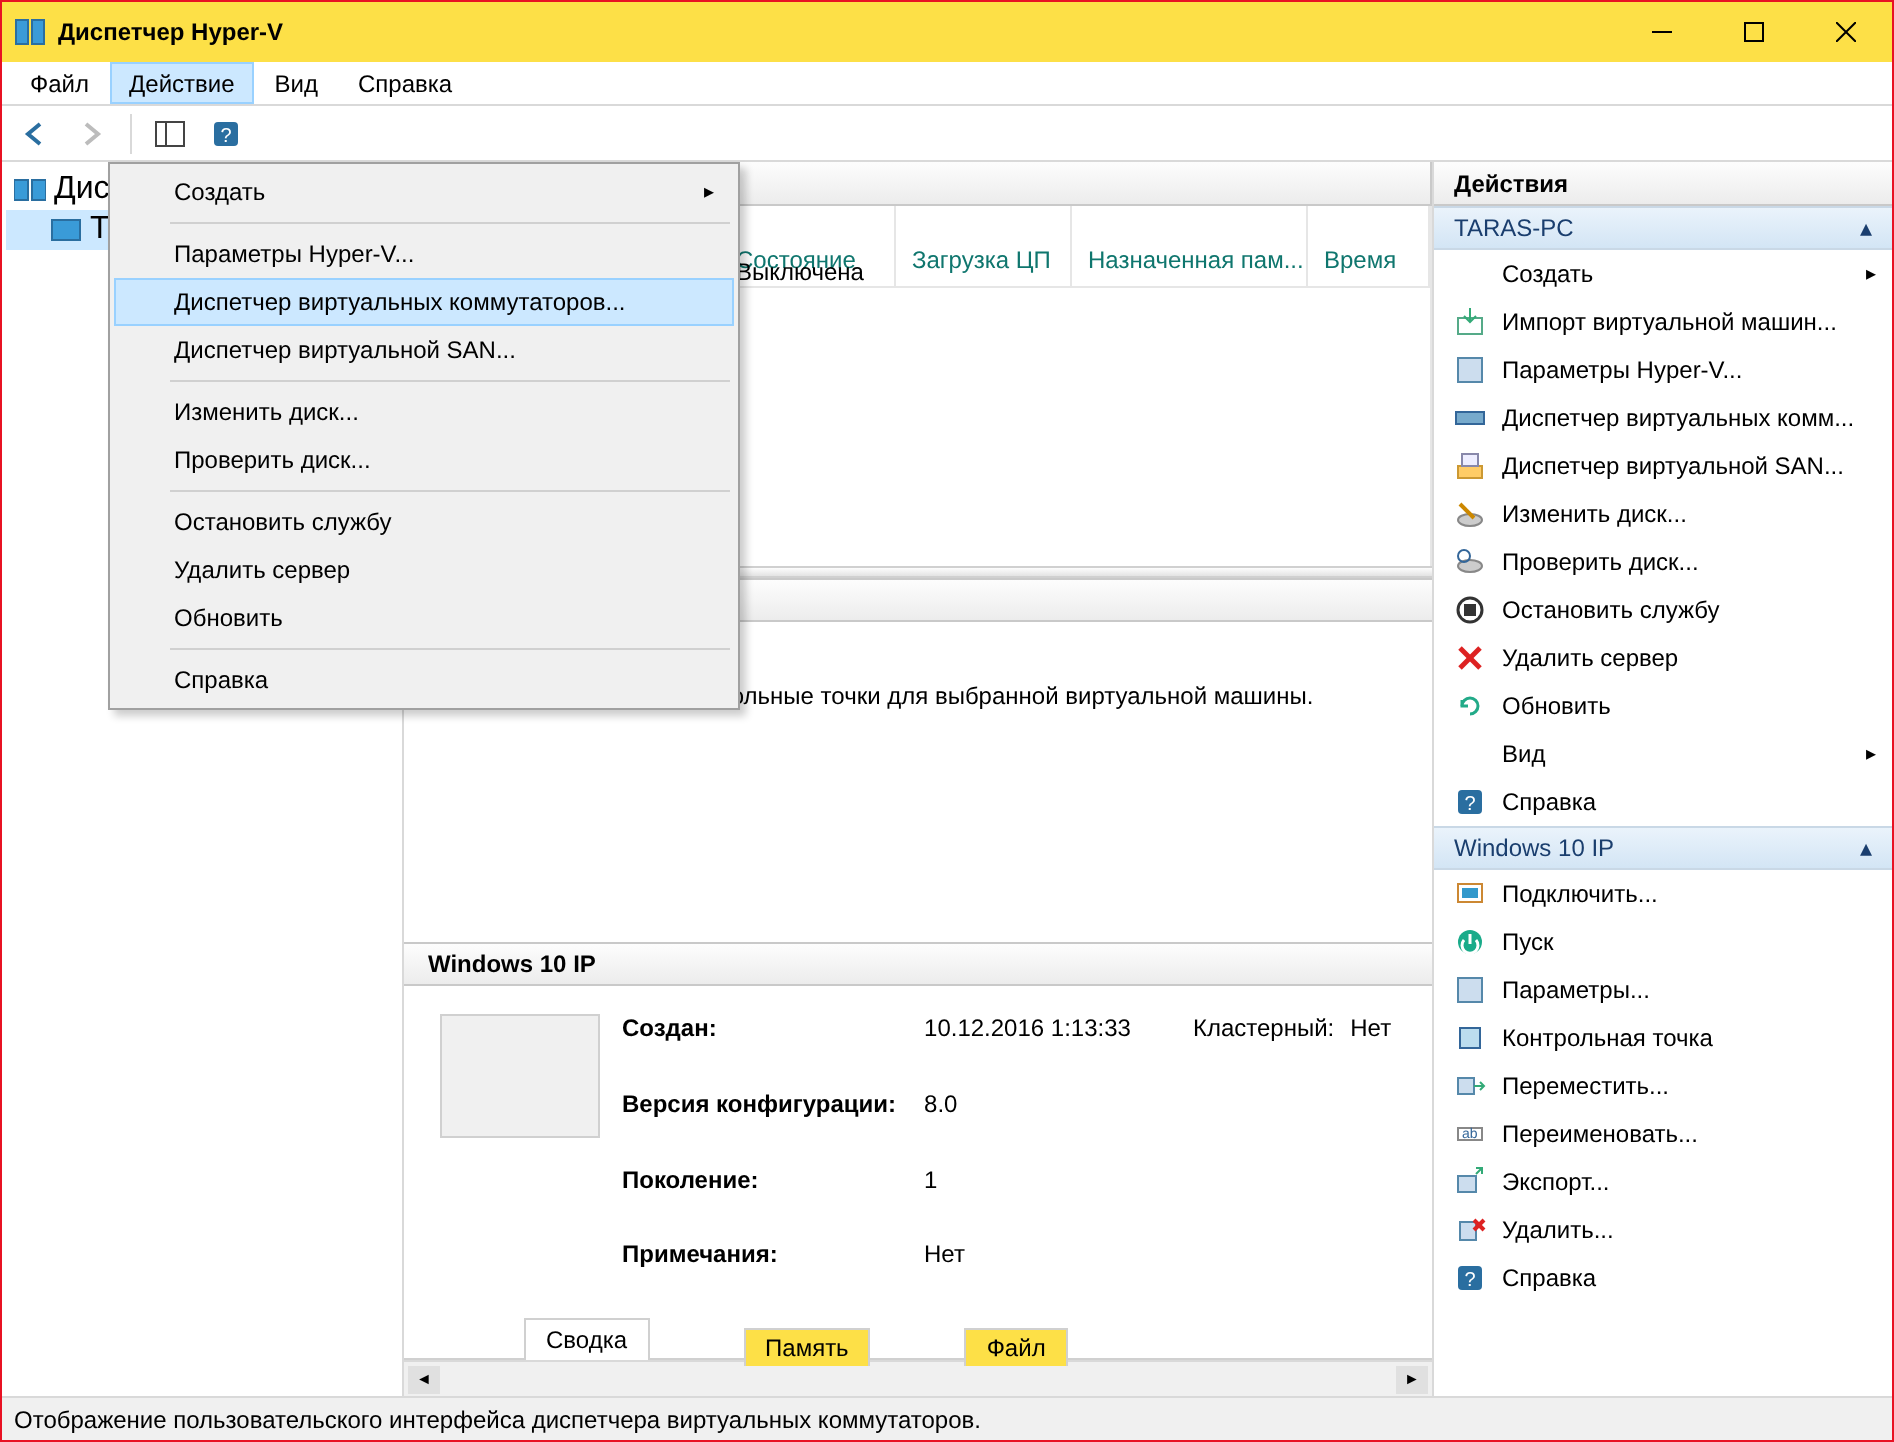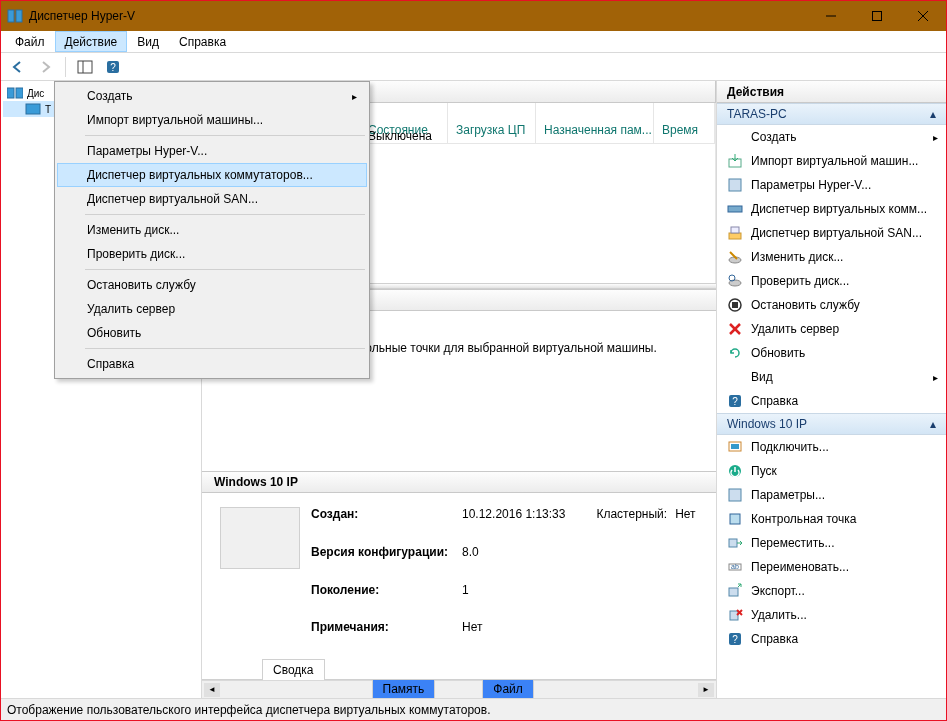--- a/index.html
+++ b/index.html
@@ -1,30 +1,30 @@
 <!DOCTYPE html>
 <html><head>
 <meta charset="utf-8">
 <style>
   * { box-sizing: border-box; font-family: "Segoe UI", Tahoma, sans-serif; }
   body { margin:0; padding:0; background:#fff; }
   .window { width:947px; height:721px; border:1px solid #e81123; display:flex; flex-direction:column; position:relative; overflow:hidden; }
-  .titlebar { height:30px; display:flex; align-items:center; padding:0 0 0 6px; background:#a16207; }
+  .titlebar { height:30px; display:flex; align-items:center; padding:0 0 0 6px; background:#fde047;font-weight:bold; }
   .titlebar .ticon { width:16px; height:16px; margin-right:6px; display:flex; align-items:center; justify-content:center;}
   .titlebar .title { font-size:12px; color:#000; flex:1; }
   .winbtns { display:flex; }
   .winbtn { width:46px; height:30px; display:flex; align-items:center; justify-content:center; font-size:12px; color:#000; }
   .menubar { height:22px; display:flex; align-items:stretch; padding:0 4px; font-size:12px; border-bottom:1px solid #d9d9d9;}
   .menuitem { padding:0 10px; display:flex; align-items:center; }
   .menuitem.open { background:#cce8ff; border:1px solid #99d1ff; padding:0 9px;}
   .toolbar { height:28px; background:#fff; border-bottom:1px solid #d9d9d9; display:flex; align-items:center; padding:0 6px; gap:6px;}
   .tbtn { width:22px; height:22px; display:flex; align-items:center; justify-content:center; }
   .sep { width:1px; height:20px; background:#d9d9d9; margin:0 2px;}
   .content { flex:1; display:flex; min-height:0; position:relative;}
-  .tree { width:201px; border-right:1px solid #d9d9d9; background:#fff; padding:4px 2px; font-size:10px;}
+  .tree { width:201px; border-right:1px solid #d9d9d9; background:#fff; padding:4px 2px; font-size:16px;}
   .tree-item { display:flex; align-items:center; padding:1px 4px 1px 4px; gap:4px;}
   .tree-item.l2 { padding-left:22px;}
   .tree-item.sel { background:#cce8ff;}
   .center { flex:1; display:flex; flex-direction:column; min-width:0; }
   .listheader { height:22px; background:linear-gradient(#fdfdfd,#ececec); color:#000; font-size:12px; font-weight:bold; display:flex; align-items:center; padding:0 10px; border-bottom:1px solid #c9c9c9; border-right:1px solid #c9c9c9;}
   .grid { height:180px; font-size:12px; border-right:1px solid #e6e6e6; overflow:hidden;}
   .gridhead { display:flex; height:24px; background:#fff; }
   .gridhead .col { padding:20px 8px; border-right:1px solid #e6e6e6; border-bottom:1px solid #e6e6e6; color:#0f766e; white-space:nowrap; overflow:hidden;}
   .gridrow { display:flex; height:20px; }
   .gridrow .col { padding:2px 8px; overflow:hidden; white-space:nowrap;}
@@ -35,21 +35,21 @@
   .details { flex:1; display:flex; flex-direction:column; min-height:0;}
   .dethead { height:22px; background:linear-gradient(#fdfdfd,#ececec); font-weight:bold; padding:0 12px; display:flex; align-items:center; border-bottom:1px solid #c9c9c9; border-top:1px solid #c9c9c9; font-size:12px;}
   .detbody { flex:1; padding:14px 18px 4px 18px; font-size:12px; display:flex; gap:11px;}
   .thumb { width:80px; height:62px; background:#f0f0f0; border:1px solid #d0d0d0;}
   .props { display:grid; grid-template-columns:auto auto; column-gap:14px; row-gap:6px; font-size:12px;}
   .props .k { font-weight:bold; white-space:nowrap;}
   .props2 { display:grid; grid-template-columns:auto auto; column-gap:8px; row-gap:6px; font-size:12px; margin-left:20px;}
   .props2 .k { font-weight:normal;}
   .tabs { height:24px; display:flex; align-items:flex-end; font-size:12px; padding:0 12px; border-bottom:1px solid #d0d0d0;}
   .tab { padding:3px 10px; border:1px solid #d0d0d0; border-bottom:none; background:#fff; margin-right:-1px; position:relative; top:1px;margin-left:48px;}
-  .tab.inactive { background:#3b82f6; top:19px; padding:2px 10px;}
+  .tab.inactive { background:#fde047; top:4px; padding:2px 10px;}
   .hscroll { height:18px; background:#f0f0f0; border-top:1px solid #d9d9d9; display:flex; align-items:center; justify-content:space-between; padding:0 2px;}
   .hsbtn { width:16px; height:14px; background:#e0e0e0; display:flex; align-items:center; justify-content:center; font-size:8px;}
   .actions { width:230px; border-left:1px solid #d9d9d9; background:#fff; display:flex; flex-direction:column; font-size:12px;}
   .acthead { height:22px; background:linear-gradient(#fdfdfd,#ececec); font-weight:bold; padding:0 10px; display:flex; align-items:center; border-bottom:1px solid #c9c9c9;}
   .groupbar { height:22px; background:linear-gradient(#eaf3fb,#d3e5f5); padding:0 10px; display:flex; align-items:center; justify-content:space-between; border-top:1px solid #c9d8e6; border-bottom:1px solid #c9d8e6; color:#1a3e6e;}
   .actitem { height:24px; display:flex; align-items:center; padding:0 8px 0 10px; gap:8px; white-space:nowrap; overflow:hidden;}
   .actitem .arr { margin-left:auto; font-size:10px;}
   .actitem .ico { width:16px; height:16px; flex:0 0 16px; display:flex; align-items:center; justify-content:center;}
   .statusbar { height:22px; border-top:1px solid #d9d9d9; background:#f0f0f0; font-size:12px; display:flex; align-items:center; padding:0 6px; color:#000;}
   
@@ -394,23 +394,20 @@
           </span>
           <span>Справка</span>
         </div>
     </div>
 
     <div class="dropdown" style="top:0;">
       <div class="dditem">
           <span>Создать</span>
           <span class="ar">▸</span>
         </div>
-      <div class="dditem">
-          <span>Импорт виртуальной машины...</span>
-        </div>
       <div class="ddsep"></div>
       <div class="dditem">
           <span>Параметры Hyper-V...</span>
         </div>
       <div class="dditem hl">
           <span>Диспетчер виртуальных коммутаторов...</span>
         </div>
       <div class="dditem">
           <span>Диспетчер виртуальной SAN...</span>
         </div>

